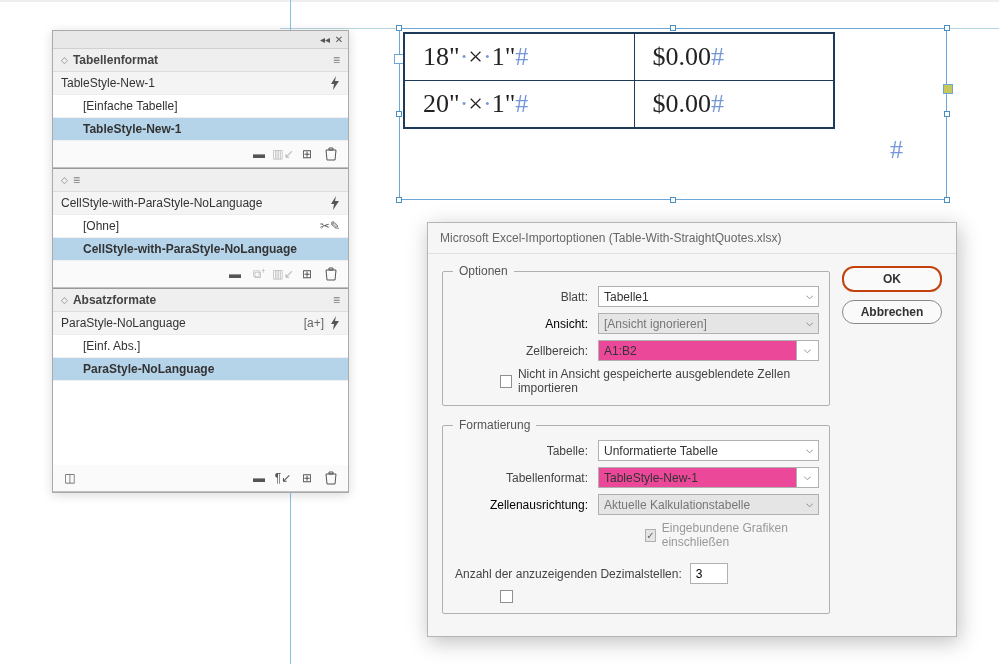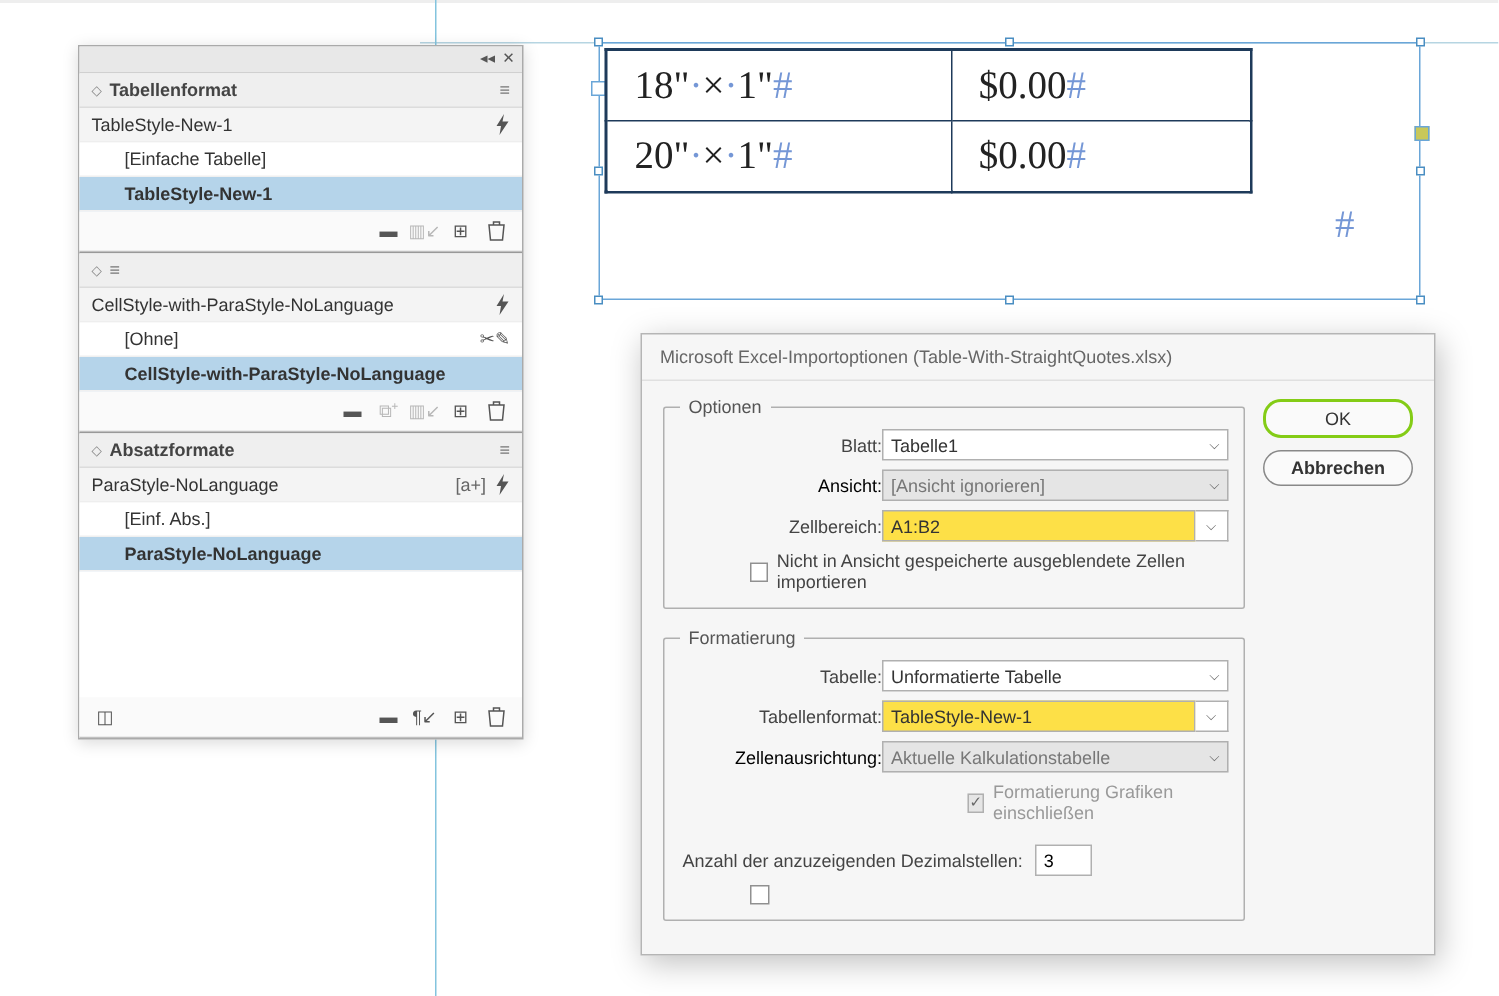--- a/index.html
+++ b/index.html
@@ -53,43 +53,43 @@
 .dialog { position: absolute; top: 222px; left: 427px; width: 530px; background: #f6f6f6; border: 1px solid #b5b5b5; box-shadow: 2px 5px 20px rgba(0,0,0,0.25); }
 .dialog-title { padding: 8px 12px; color: #666; font-size: 12px; border-bottom: 1px solid #e0e0e0; }
 .dialog-body { padding: 10px 14px; display: flex; gap: 12px; }
 .dialog-main { flex: 1; }
 .dialog-side { width: 100px; display: flex; flex-direction: column; gap: 8px; padding-top: 2px; }
 
 fieldset { border: 1px solid #b0b0b0; border-radius: 2px; padding: 8px 10px 10px; margin-bottom: 12px; }
 fieldset legend { padding: 0 6px; color: #555; font-size: 12px; }
 
 .form-row { display: flex; align-items: center; margin-bottom: 6px; }
-.form-row .flabel { width: 135px; text-align: right; color: #444; }
+.form-row .flabel { width: 135px; text-align: right; margin-right: 10px; color: #444; }
 .form-row .flabel.disabled { color: #000000; }
 .form-row .control { flex: 1; }
 
 .dd-input, .txt-input { width: 100%; padding: 2px 5px; border: 1px solid #b0b0b0; background: #fff; font-size: 12px; height: 21px; display: flex; align-items: center; justify-content: space-between; }
 .dd-input.disabled { background: #e5e5e5; color: #777; }
 .dd-input .caret { color: #666; font-size: 9px; }
 .txt-input.small { width: 38px; }
 .split-dd { display: flex; }
-.split-dd .txt-part { flex: 1; padding: 2px 5px; border: 1px solid #b0b0b0; background: #fde047; height: 21px; display: flex; align-items: center; }
+.split-dd .txt-part { flex: 1; padding: 2px 5px; border: 1px solid #b0b0b0; background: #ec4899; height: 21px; display: flex; align-items: center; }
 .split-dd .dd-part { width: 22px; height: 21px; border: 1px solid #b0b0b0; border-left: none; background: #fff; display: flex; align-items: center; justify-content: center; }
 .split-dd .dd-part .caret { color: #666; font-size: 9px; }
 
 .chk-row { display: flex; align-items: center; margin-top: 6px; padding-left: 47px; }
 .chk-row.indent { margin-left: 145px; }
 .chk { width: 13px; height: 13px; border: 1px solid #909090; margin-right: 6px; background: #fff; display: inline-flex; align-items: center; justify-content: center; font-size: 10px; color: #666; }
 .chk.disabled { background: #e5e5e5; border-color: #b0b0b0; }
 .chk.checked::before { content: '✓'; }
 .chk-label { color: #444; }
 .chk-label.disabled { color: #999; }
 
 .dbtn { padding: 4px 10px; border: 1px solid #888; border-radius: 12px; background: #fafafa; text-align: center; font-size: 12px; color: #333; font-weight: bold; }
-.dbtn.primary { border: 2px solid #84cc16; font-weight: normal; }
+.dbtn.primary { border: 2px solid #c2410c; font-weight: bold; }
 
 .para-footer { display: flex; gap: 6px; padding: 5px 8px; background: #fafafa; }
 .para-footer .btn-icon { width: 18px; height: 16px; color: #555; display: inline-flex; align-items: center; justify-content: center; font-size: 12px; }
 .para-footer .left { margin-right: auto; display:flex; gap:6px; }
 
 svg { display: block; }
 </style>
 </head>
 <body>
 
@@ -307,21 +307,21 @@
           <div class="flabel disabled">Zellenausrichtung:</div>
           <div class="control">
               <div class="dd-input disabled">
                 <span>Aktuelle Kalkulationstabelle</span>
                 <span class="caret">⌵</span>
               </div>
             </div>
         </div>
         <div class="chk-row indent">
           <span class="chk disabled checked"></span>
-          <span class="chk-label disabled">Formatierung Grafiken einschließen</span>
+          <span class="chk-label disabled">Eingebundene Grafiken einschließen</span>
         </div>
         <div class="form-row" style="margin-top:14px">
           <div class="flabel" style="width:auto; text-align:left; margin-left:2px; margin-right:8px">Anzahl der anzuzeigenden Dezimalstellen:</div>
           <div>
               <input class="txt-input small" value="3" style="">
             </div>
         </div>
         <div class="chk-row">
           <span class="chk"></span>
         </div>

